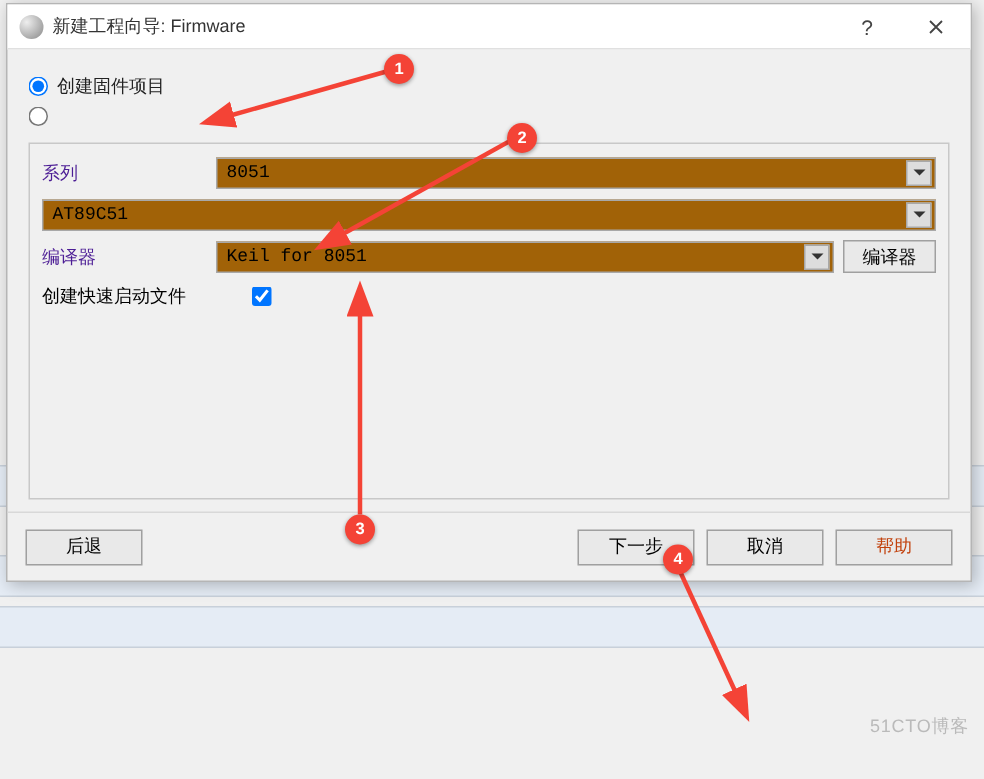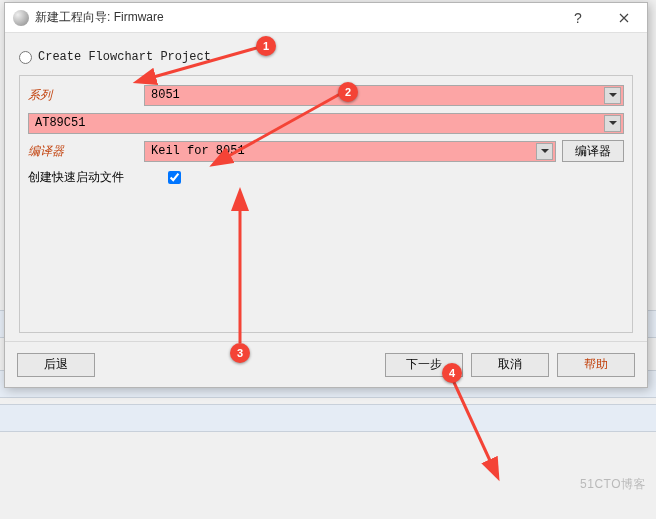--- a/index.html
+++ b/index.html
@@ -86,30 +86,29 @@
   }
   .form-row {
     display: flex;
     align-items: center;
     height: 26px;
     margin-bottom: 2px;
     gap: 6px;
   }
   .form-row .lbl {
     width: 110px;
-    color: #c2410c;
-    font-size: 12px;
-    font-style: italic;
+    color: #4c1d95;
+    font-size: 12px;
   }
   .form-row.mono .lbl { font-family: "Courier New", monospace; }
   .combo {
     flex: 1;
     height: 21px;
     border: 1px solid #a8a8a8;
-    background: #fca5a5;
+    background: #a16207;
     display: flex;
     align-items: center;
     padding: 0 2px 0 6px;
     font-family: "Courier New", monospace;
     font-size: 12px;
     position: relative;
   }
   .combo .txt { flex: 1; }
   .combo .arrow {
     width: 17px; height: 17px;
@@ -204,23 +203,26 @@
     <div class="tbtn">?</div>
     <div class="tbtn close">
       <svg>
           <path d="M1 1 L9 9 M9 1 L1 9"></path>
         </svg>
     </div>
   </div>
 
   <div class="body">
     <div class="radios">
+      <label class="radio-row">
+        <input type="radio" name="ptype" checked="" style="">
+        <span>创建固件项目</span>
+      </label>
       <label class="radio-row mono">
         <input type="radio" name="ptype" style="">
-        <span>Create Flowchart Project</span>
       </label>
     </div>
 
     <div class="group">
       <div class="form-row">
         <div class="lbl">系列</div>
         <div class="combo">
           <span class="txt">8051</span>
           <span class="arrow"></span>
         </div>

